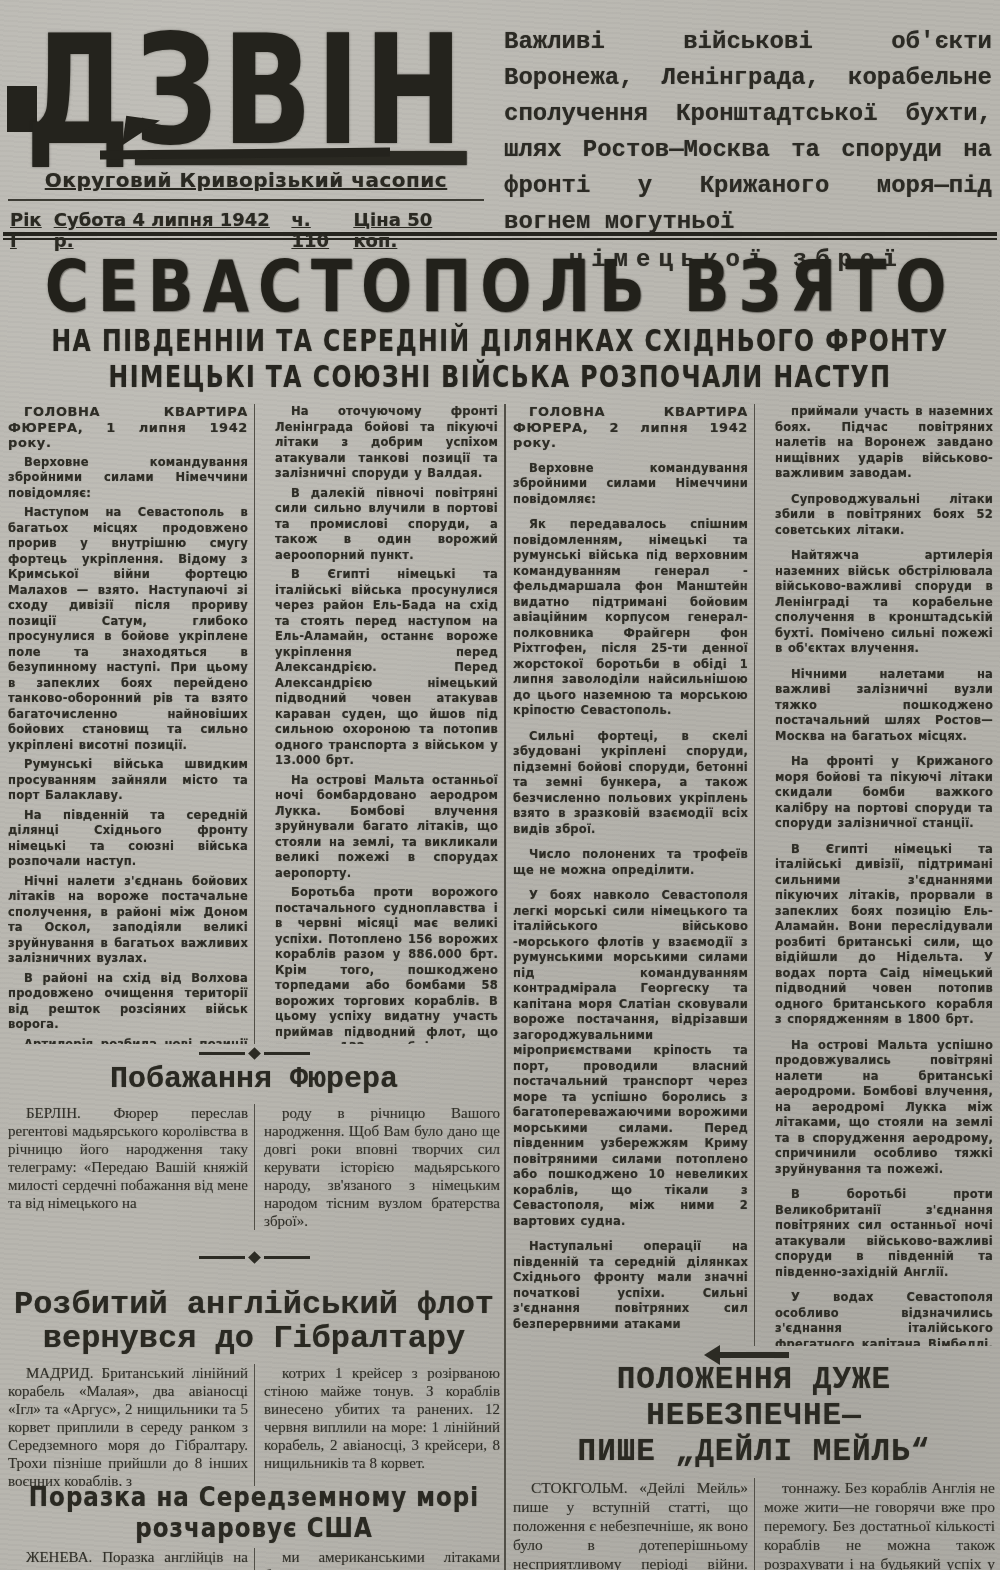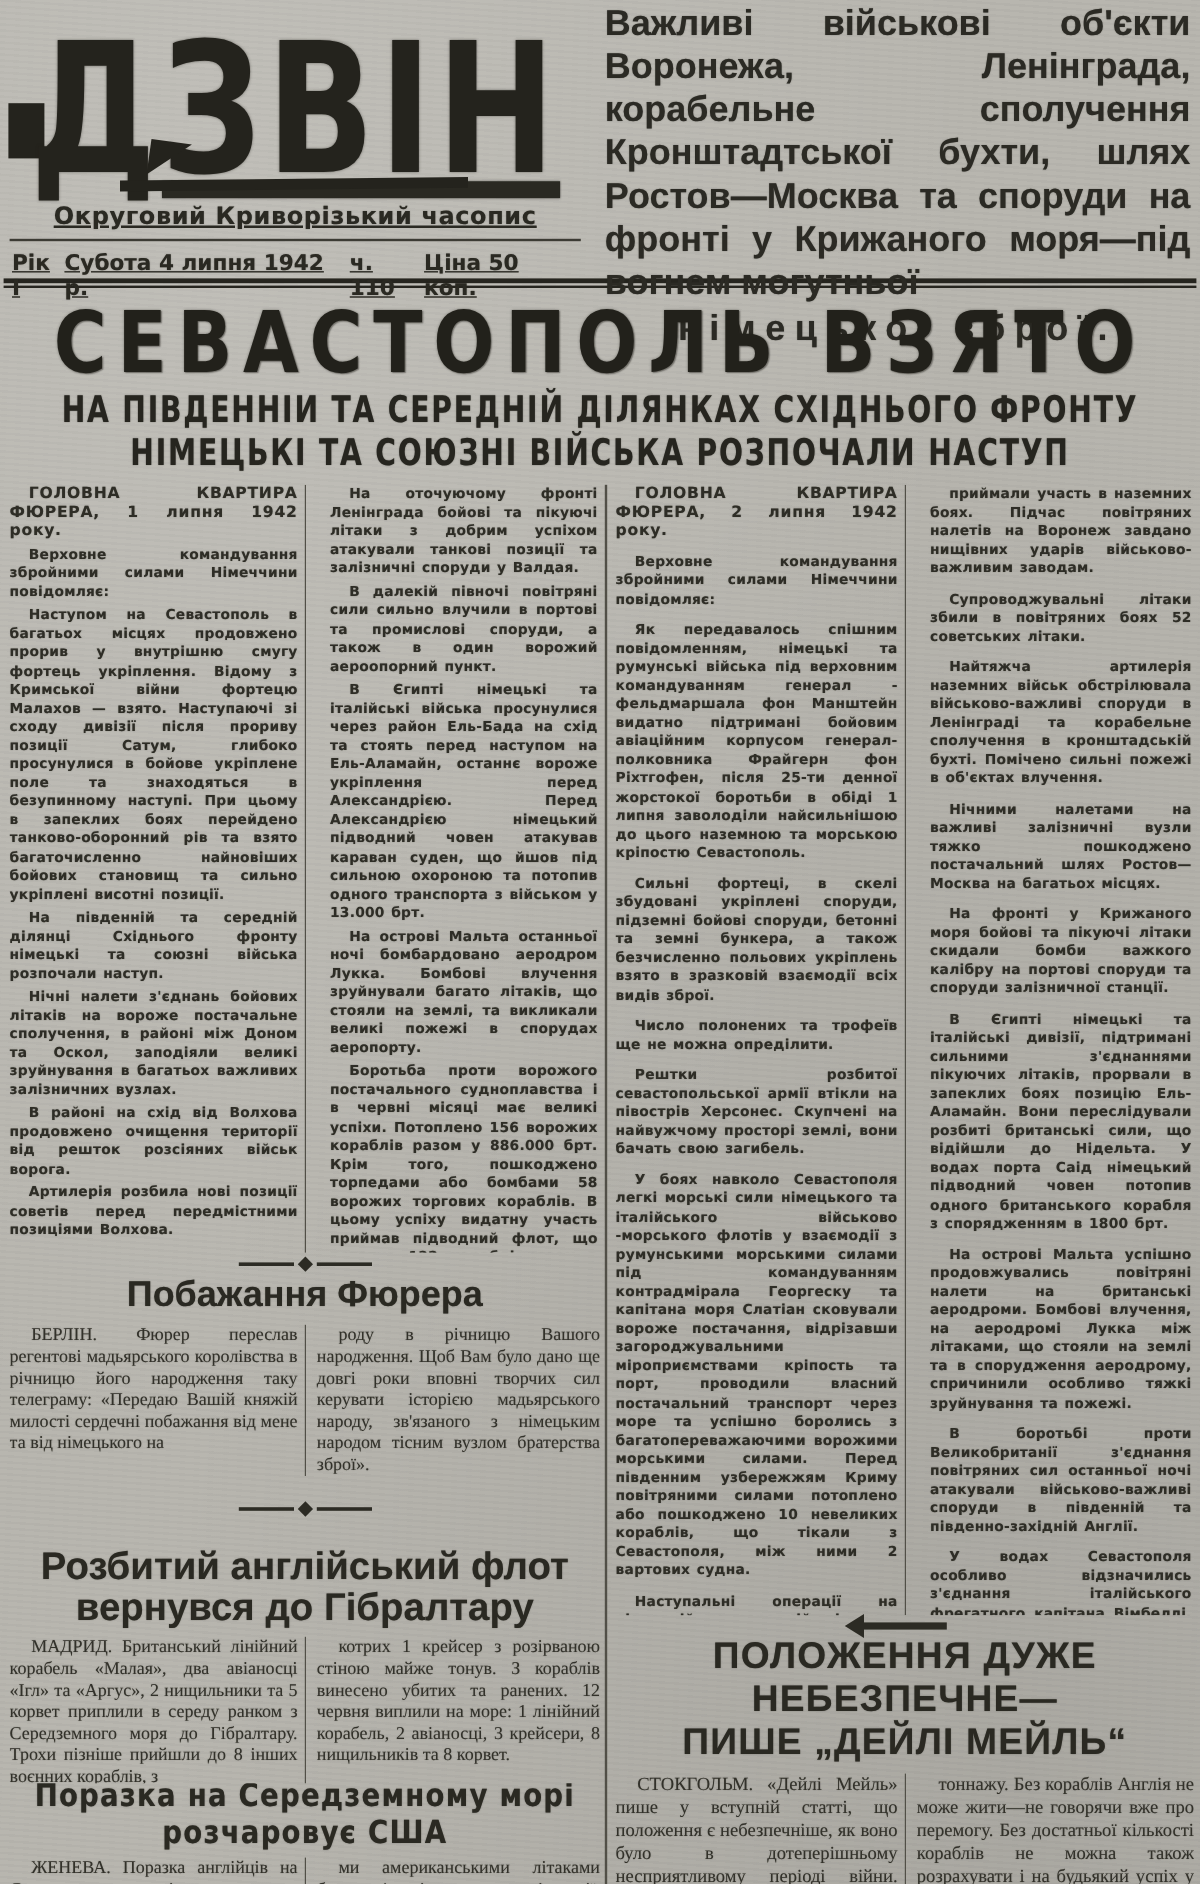--- a/index.html
+++ b/index.html
@@ -34,22 +34,22 @@
     font-family:"DejaVu Sans", sans-serif; font-weight:bold; font-size:20px; text-align:center;
     margin-top:10px; letter-spacing:.5px; text-shadow:0 0 1px rgba(36,35,29,.5);
   }
   .masthead-rule { border-top:2px solid #3c3b34; margin-top:7px; }
   .masthead-dateline {
     display:flex; justify-content:center; align-items:baseline;
     font-family:"DejaVu Sans", sans-serif; font-weight:bold; font-size:18px; padding:8px 4px 0 2px;
     text-shadow:0 0 1px rgba(36,35,29,.5);
   }
   .masthead-right {
-    flex:1; padding:2px 8px 0 16px;
-    font-family:Liberation Sans, sans-serif; font-weight:bold; font-size:30px; line-height:36px;
+    flex:1; padding:24px 8px 0 16px;
+    font-family:Liberation Mono, monospace; font-weight:bold; font-size:24px; line-height:36px;
     text-align:justify; text-shadow:0 0 1px rgba(36,35,29,.55); color:#2b2a24;
   }
   .promo-emphasis { display:block; text-align:center; letter-spacing:8px; margin-top:2px; }
 
   
   .heavy-rule { margin:0 3px; height:8px; border-top:4px solid #26251f; border-bottom:2px solid #26251f; }
   .main-headline {
     font-family:"DejaVu Sans", sans-serif; font-weight:bold; font-size:60px; line-height:64px;
     text-align:center; letter-spacing:9px; color:#22211b;
     transform:scaleY(1.18); transform-origin:center; margin:14px 0 10px;
@@ -86,21 +86,21 @@
   .divider::before, .divider::after { content:''; width:46px; height:3px; background:#2c2b24; }
   .diamond { width:9px; height:9px; background:#2c2b24; transform:rotate(45deg); margin:0 5px; }
   .arrow { position:relative; height:6px; background:#2c2b24; }
   .arrow-left { width:70px; margin:6px auto 4px auto; }
   .arrow-left::after { content:''; position:absolute; left:-15px; top:-7px;
     border-right:16px solid #2c2b24; border-top:10px solid transparent; border-bottom:10px solid transparent; }
 
   
   .article { overflow:hidden; }
   .art-head {
-    font-family:Liberation Sans, sans-serif; font-weight:bold; text-align:center; color:#2a2922;
+    font-family:Liberation Mono, monospace; font-weight:bold; text-align:center; color:#2a2922;
     text-shadow:0 0 1px rgba(40,39,32,.55);
   }
   .horthy .art-head { font-size:30px; line-height:34px; }
   .gibraltar .art-head { font-size:32px; line-height:34px; }
   .usa .art-head { font-family:"DejaVu Sans", sans-serif; font-size:23px; line-height:27px;
     transform:scaleY(1.15); letter-spacing:1px; }
   .dailymail .art-head { font-size:31px; line-height:36px; letter-spacing:1px; }
   .sub-cols { display:flex; margin-top:8px; }
   .sub-col {
     width:50%; padding-right:6px; font-family:"Liberation Serif", serif; font-size:15px;
@@ -148,20 +148,21 @@
 
   <main class="body">
 
     <section class="half half-left">
       <div class="two-col two-col-left okw">
         <div class="col">
           <p class="para para-dateline">ГОЛОВНА КВАРТИРА ФЮРЕРА, 1 липня 1942 року.</p>
           <p class="para">Верховне командування збройними силами Німеччини повідомляє:</p>
           <div>
               <p class="para">Наступом на Севастополь в багатьох місцях продовжено прорив у внутрішню смугу фортець укріплення. Відому з Кримської війни фортецю Малахов — взято. Наступаючі зі сходу дивізії після прориву позиції Сатум, глибоко просунулися в бойове укріплене поле та знаходяться в безупинному наступі. При цьому в запеклих боях перейдено танково-оборонний рів та взято багаточисленно найновіших бойових становищ та сильно укріплені висотні позиції.</p>
+              <p class="para">Румунські війська швидким просуванням зайняли місто та порт Балаклаву.</p>
               <p class="para">На південній та середній ділянці Східнього фронту німецькі та союзні війська розпочали наступ.</p>
               <p class="para">Нічні налети з'єднань бойових літаків на вороже постачальне сполучення, в районі між Доном та Оскол, заподіяли великі зруйнування в багатьох важливих залізничних вузлах.</p>
               <p class="para">В районі на схід від Волхова продовжено очищення території від решток розсіяних військ ворога.</p>
               <p class="para">Артилерія розбила нові позиції советів перед передмістними позиціями Волхова.</p>
             </div>
 
         </div>
         <div class="col">
           <div>
               <p class="para">На оточуючому фронті Ленінграда бойові та пікуючі літаки з добрим успіхом атакували танкові позиції та залізничні споруди у Валдая.</p>
@@ -209,21 +210,20 @@
 
     <section class="half half-right">
       <div class="two-col two-col-right okw okw-spread">
         <div class="col">
           <p class="para para-dateline">ГОЛОВНА КВАРТИРА ФЮРЕРА, 2 липня 1942 року.</p>
           <p class="para">Верховне командування збройними силами Німеччини повідомляє:</p>
           <div>
               <p class="para">Як передавалось спішним повідомленням, німецькі та румунські війська під верховним командуванням генерал - фельдмаршала фон Манштейн видатно підтримані бойовим авіаційним корпусом генерал-полковника Фрайгерн фон Ріхтгофен, після 25-ти денної жорстокої боротьби в обіді 1 липня заволоділи найсильнішою до цього наземною та морською кріпостю Севастополь.</p>
               <p class="para">Сильні фортеці, в скелі збудовані укріплені споруди, підземні бойові споруди, бетонні та земні бункера, а також безчисленно польових укріплень взято в зразковій взаємодії всіх видів зброї.</p>
               <p class="para">Число полонених та трофеїв ще не можна опреділити.</p>
-              <p class="para">Рештки розбитої севастопольської армії втікли на півострів Херсонес. Скупчені на найвужчому просторі землі, вони бачать свою загибель.</p>
               <p class="para">У боях навколо Севастополя легкі морські сили німецького та італійського військово -морського флотів у взаємодії з румунськими морськими силами під командуванням контрадмірала Георгеску та капітана моря Слатіан сковували вороже постачання, відрізавши загороджувальними міроприємствами кріпость та порт, проводили власний постачальний транспорт через море та успішно боролись з багатопереважаючими ворожими морськими силами. Перед південним узбережжям Криму повітряними силами потоплено або пошкоджено 10 невеликих кораблів, що тікали з Севастополя, між ними 2 вартових судна.</p>
               <p class="para">Наступальні операції на південній та середній ділянках Східнього фронту мали значні початкові успіхи. Сильні з'єднання повітряних сил безперервними атаками</p>
             </div>
         </div>
         <div class="col">
           <div>
               <p class="para">приймали участь в наземних боях. Підчас повітряних налетів на Воронеж завдано нищівних ударів військово-важливим заводам.</p>
               <p class="para">Супроводжувальні літаки збили в повітряних боях 52 советських літаки.</p>
               <p class="para">Найтяжча артилерія наземних військ обстрілювала військово-важливі споруди в Ленінграді та корабельне сполучення в кронштадській бухті. Помічено сильні пожежі в об'єктах влучення.</p>
               <p class="para">Нічними налетами на важливі залізничні вузли тяжко пошкоджено постачальний шлях Ростов—Москва на багатьох місцях.</p>

